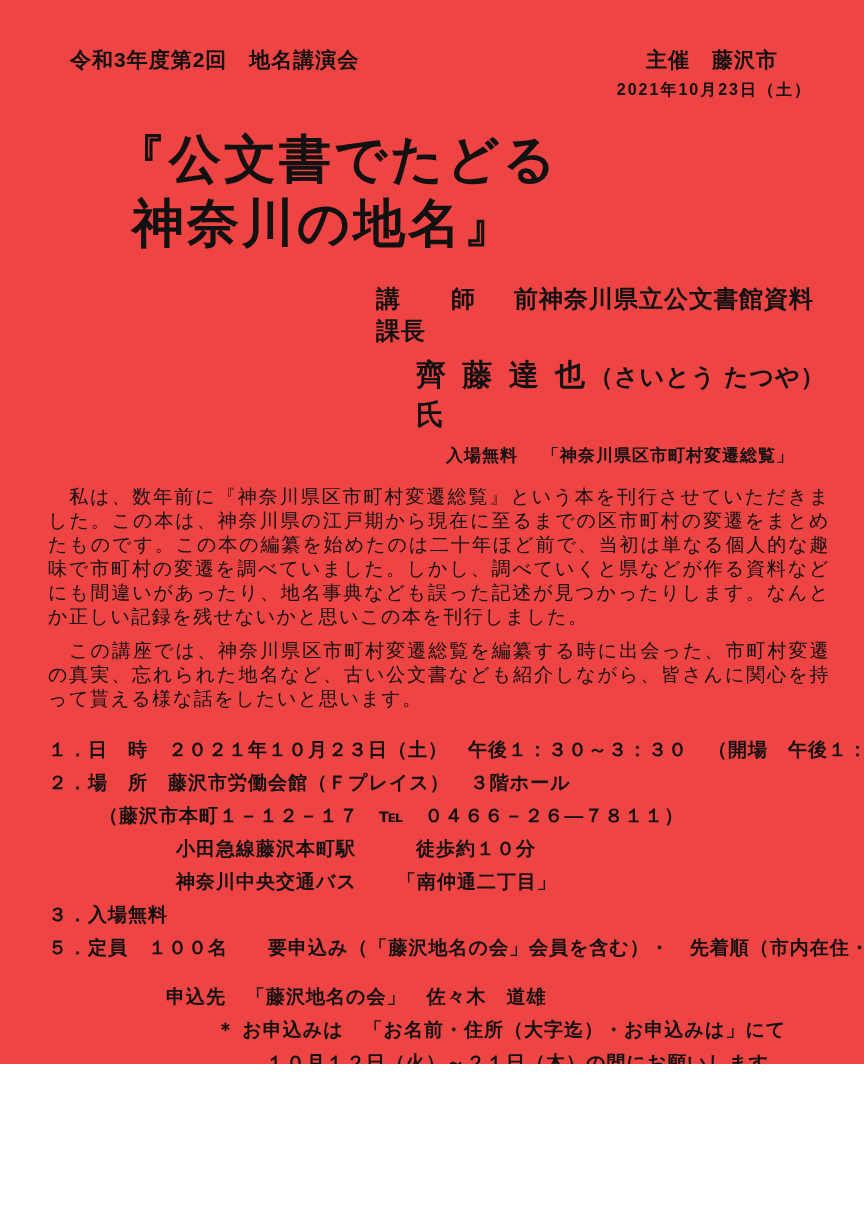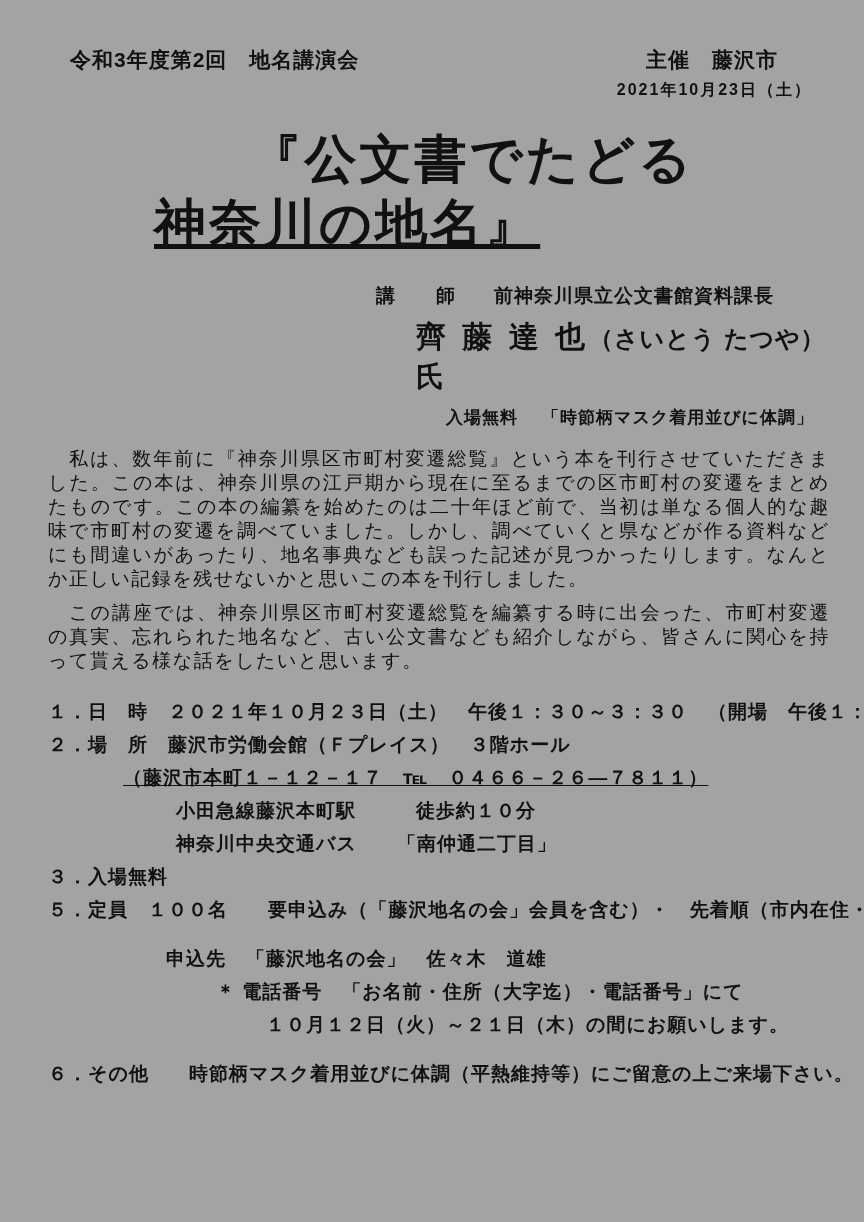--- a/index.html
+++ b/index.html
@@ -3,22 +3,22 @@
 <meta charset="utf-8">
 <style>
   html, body {
     margin: 0;
     padding: 0;
     background: #ffffff;
   }
   .page {
     position: relative;
     width: 864px;
-    height: 1222px;
-    background: #a3a3a3;
+    height: 1064px;
+    background: #ef4444;
     color: #111;
     font-family: "Liberation Sans", "DejaVu Sans", sans-serif;
     box-sizing: border-box;
     padding: 46px 34px 0 48px;
     overflow: hidden;
   }
   
   .header-row {
     display: flex;
     justify-content: space-between;
@@ -37,30 +37,30 @@
     margin-top: 6px;
   }
   
   .title-block {
     margin-top: 26px;
     font-size: 52px;
     font-weight: 700;
     letter-spacing: 3px;
     line-height: 64px;
   }
-  .title-line1 { margin-left: 66px; text-align: center; }
-  .title-line2 { margin-left: 106px; text-decoration: underline; }
+  .title-line1 { margin-left: 66px; }
+  .title-line2 { margin-left: 84px; }
   
   .lecturer-block {
     margin-top: 28px;
     font-weight: 700;
   }
   .lect-line1 {
     margin-left: 328px;
-    font-size: 19px;
+    font-size: 24px;
     letter-spacing: 1px;
   }
   .lect-line1 .gap { display: inline-block; width: 38px; }
   .lect-line2 {
     margin-left: 368px;
     margin-top: 8px;
     font-size: 30px;
     letter-spacing: 4px;
   }
   .lect-line2 .reading {
@@ -91,21 +91,21 @@
   }
   
   .details-block {
     margin-top: 22px;
     font-size: 19px;
     font-weight: 700;
     line-height: 33px;
     letter-spacing: 1px;
   }
   .d-line { white-space: nowrap; }
-  .ind-a { margin-left: 75px; text-decoration: underline; }   
+  .ind-a { margin-left: 51px; }   
   .ind-b { margin-left: 128px; }   
   .ind-c { margin-left: 118px; }   
   .ind-d { margin-left: 168px; }   
   .ind-e { margin-left: 218px; }   
   .gap-before { margin-top: 16px; }
 </style>
 </head>
 <body>
 
 <div class="page">
@@ -122,37 +122,37 @@
   </div>
 
   <div class="lecturer-block">
     <div class="lect-line1">
       <span>講　　師</span><span class="gap"></span><span>前神奈川県立公文書館資料課長</span>
     </div>
     <div class="lect-line2">
       <span>齊 藤 達 也</span><span class="reading">（さいとう たつや）</span><span class="suffix">氏</span>
     </div>
     <div class="lect-line3">
-      <span>入場無料</span><span class="gap"></span><span>「時節柄マスク着用並びに体調」</span>
+      <span>入場無料</span><span class="gap"></span><span>「神奈川県区市町村変遷総覧」</span>
     </div>
   </div>
 
   <div class="message-block">
     <p>　私は、数年前に『神奈川県区市町村変遷総覧』という本を刊行させていただきました。この本は、神奈川県の江戸期から現在に至るまでの区市町村の変遷をまとめたものです。この本の編纂を始めたのは二十年ほど前で、当初は単なる個人的な趣味で市町村の変遷を調べていました。しかし、調べていくと県などが作る資料などにも間違いがあったり、地名事典なども誤った記述が見つかったりします。なんとか正しい記録を残せないかと思いこの本を刊行しました。</p>
     <p>　この講座では、神奈川県区市町村変遷総覧を編纂する時に出会った、市町村変遷の真実、忘れられた地名など、古い公文書なども紹介しながら、皆さんに関心を持って貰える様な話をしたいと思います。</p>
   </div>
 
   <div class="details-block">
     <div class="d-line">１．日　時　２０２１年１０月２３日（土）　午後１：３０～３：３０　（開場　午後１：１０）</div>
     <div class="d-line">２．場　所　藤沢市労働会館（Ｆプレイス）　３階ホール</div>
     <div class="d-line ind-a">（藤沢市本町１－１２－１７　℡　０４６６－２６—７８１１）</div>
     <div class="d-line ind-b">小田急線藤沢本町駅　　　徒歩約１０分</div>
     <div class="d-line ind-b">神奈川中央交通バス　　「南仲通二丁目」</div>
     <div class="d-line">３．入場無料</div>
     <div class="d-line">５．定員　１００名　　要申込み（「藤沢地名の会」会員を含む）・　先着順（市内在住・在勤・在学の方）</div>
     <div class="d-line ind-c gap-before">申込先　「藤沢地名の会」　佐々木　道雄</div>
-    <div class="d-line ind-d">＊ 電話番号　「お名前・住所（大字迄）・電話番号」にて</div>
+    <div class="d-line ind-d">＊ お申込みは　「お名前・住所（大字迄）・お申込みは」にて</div>
     <div class="d-line ind-e">１０月１２日（火）～２１日（木）の間にお願いします。</div>
     <div class="d-line gap-before">６．その他　　時節柄マスク着用並びに体調（平熱維持等）にご留意の上ご来場下さい。</div>
 
   </div>
 
 </div>
 
 </body></html>

